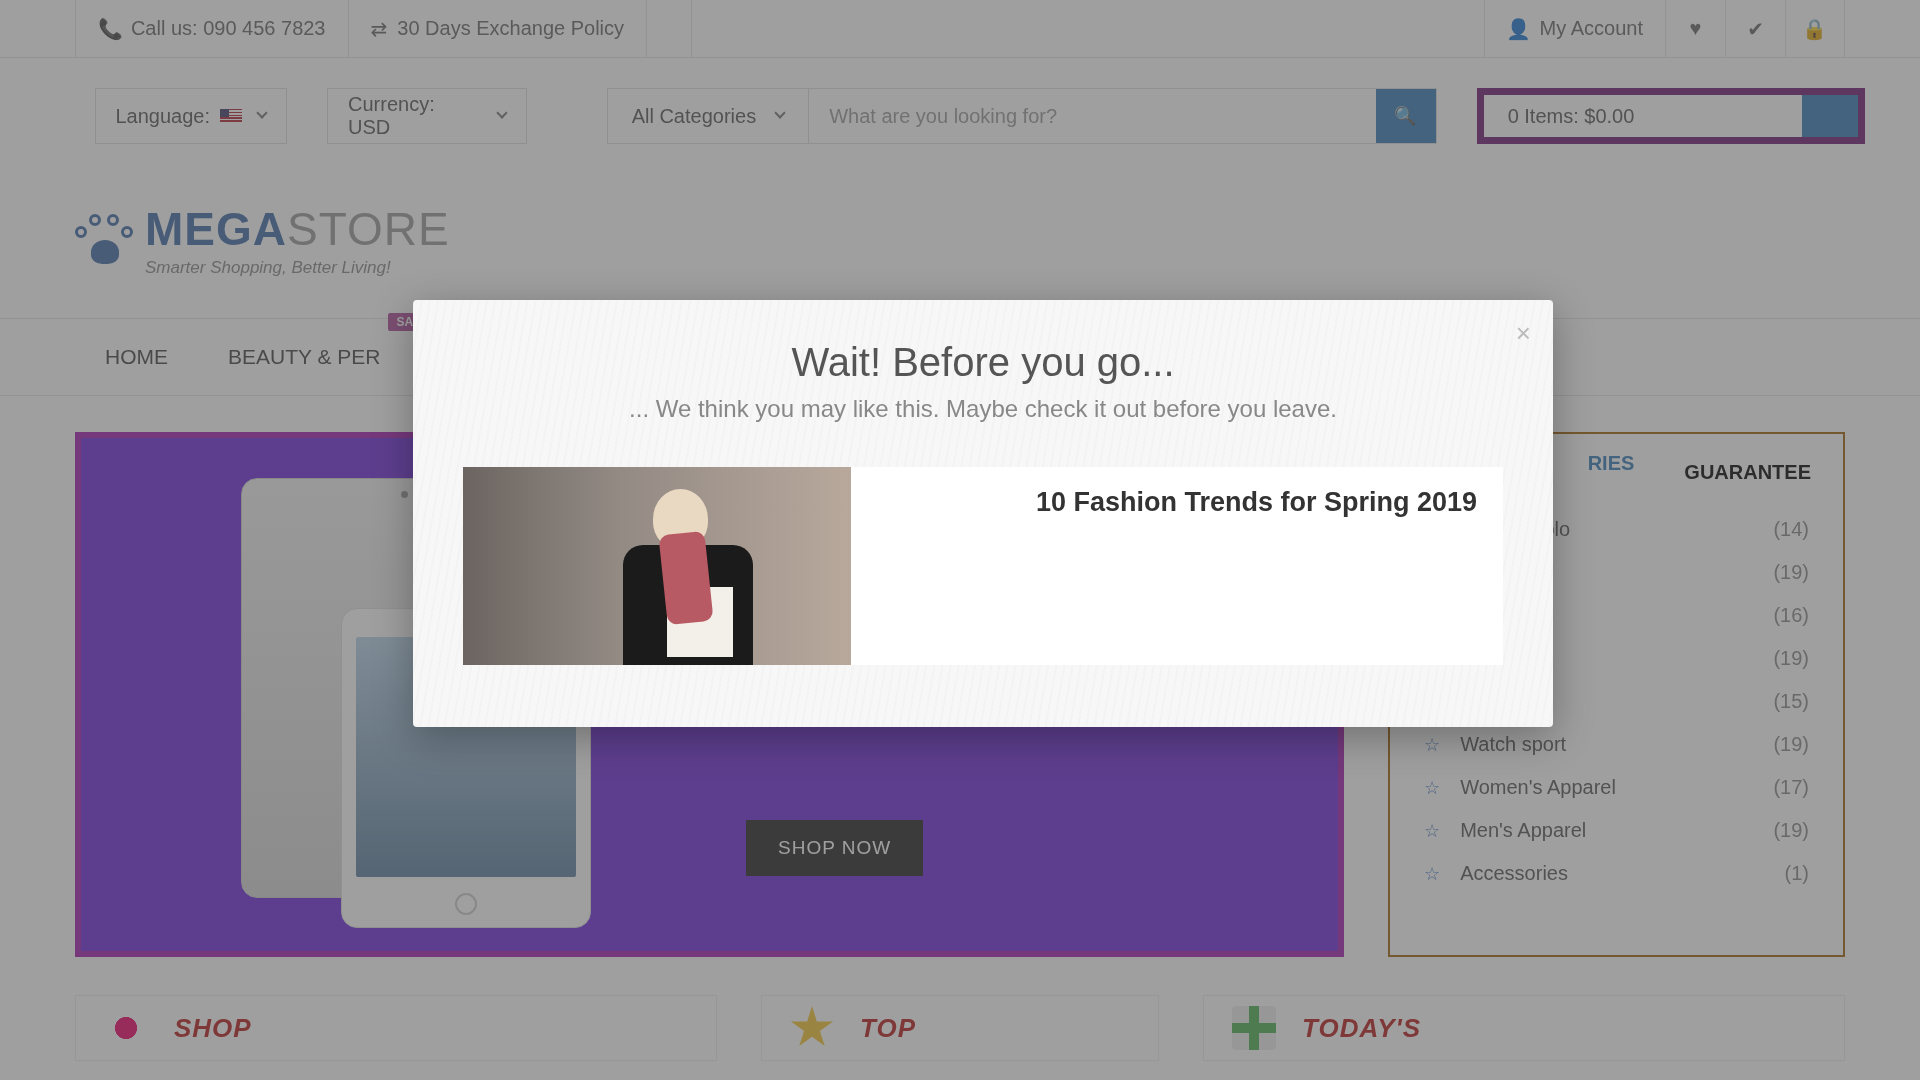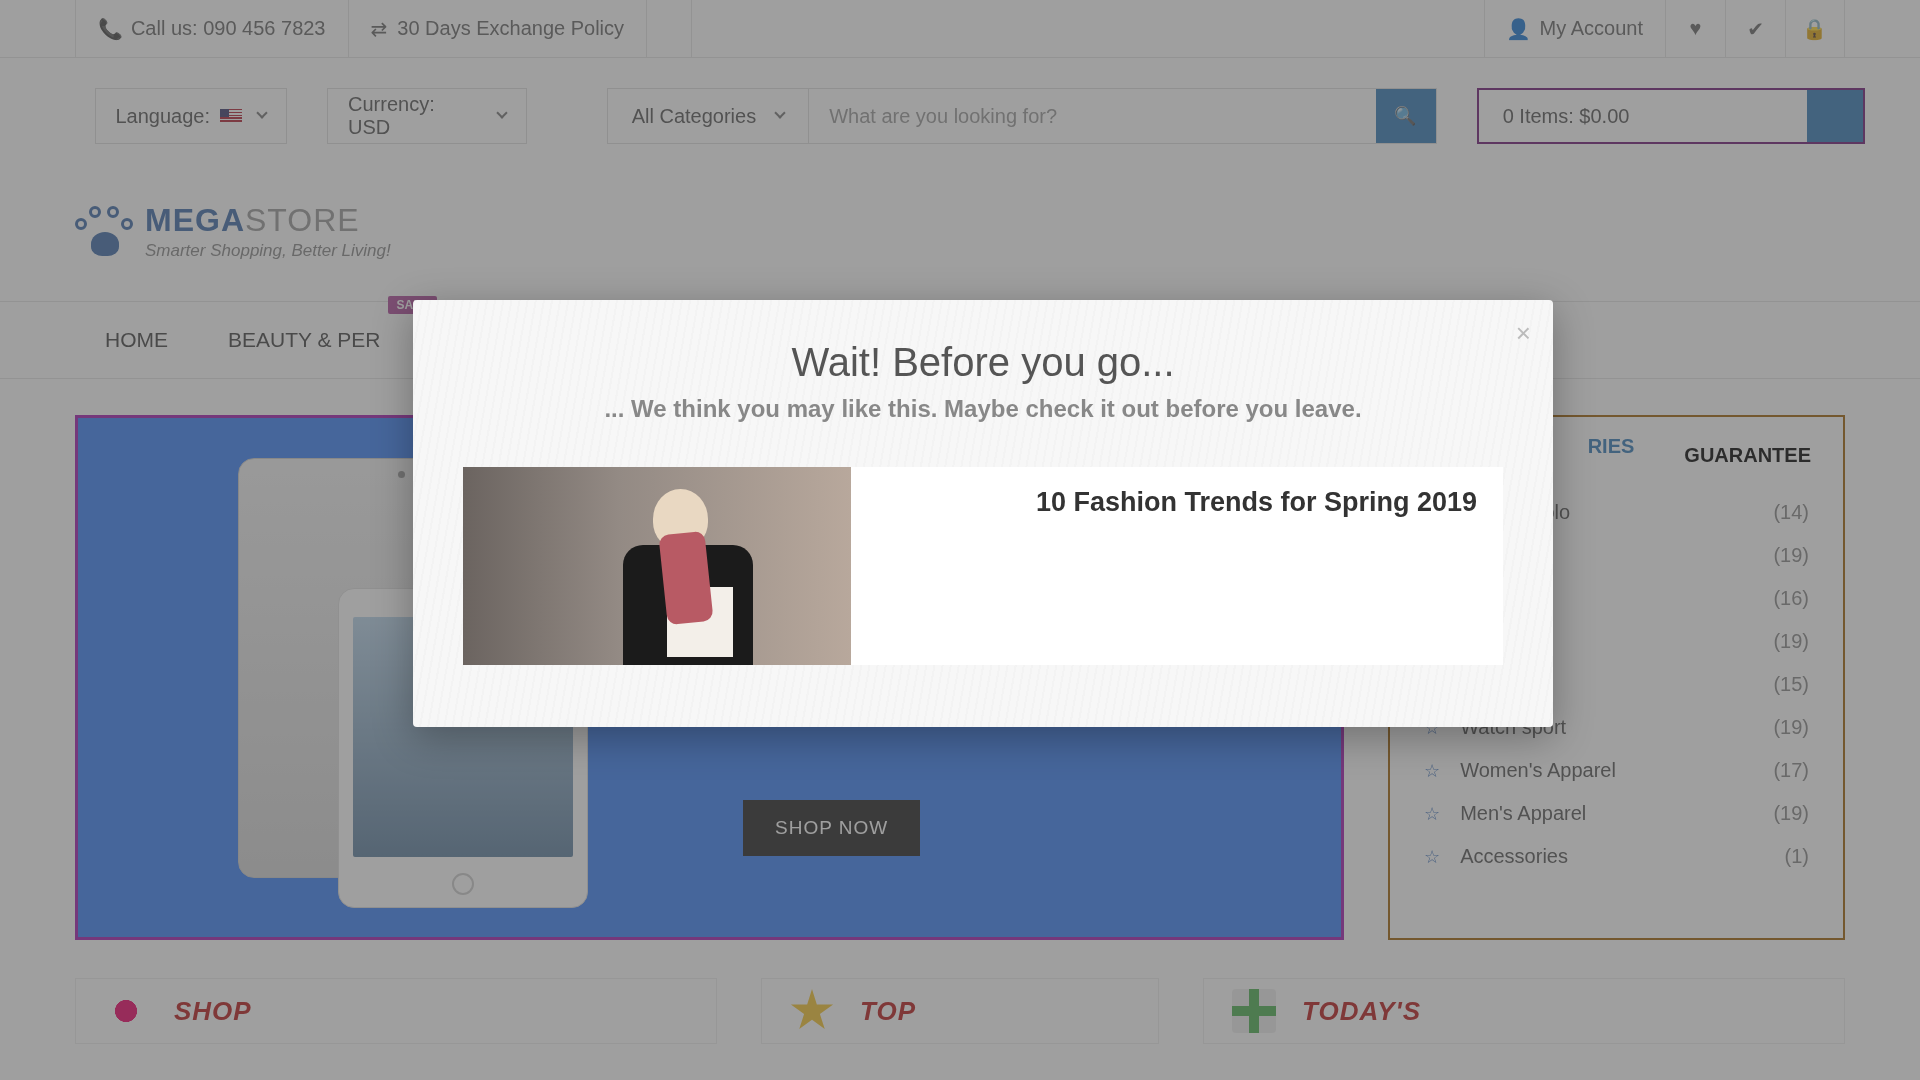--- a/index.html
+++ b/index.html
@@ -17,45 +17,45 @@
 
     
     .row2 { padding:30px 0;margin-left:39px; }
     .row2 .wrap { display:flex; gap:40px; align-items:center; }
     .selbox { border:1px solid #ddd; display:flex; align-items:center; height:56px; padding:0 20px; font-size:20px; color:#555; cursor:pointer; gap:10px;}
     .searchgrp { display:flex; height:56px; border:1px solid #ddd; flex:0 0 830px; }
     .searchcat { display:flex; align-items:center; padding:0 24px; font-size:20px; gap:14px; border-right:1px solid #ddd; }
     .searchinp { flex:1; padding:0 20px; border:none; font-size:20px; outline:none; }
     .searchinp::placeholder { color:#999; }
     .searchbtn { width:60px; background:#337ab7; color:#fff; display:flex; align-items:center; justify-content:center; font-size:18px; }
-    .cartbox { margin-left:auto; display:flex; height:56px; border:2px solid #701a75; width:390px; }
+    .cartbox { margin-left:auto; display:flex; height:56px; border:7px solid #701a75; width:390px; }
     .cartbox .txt { flex:1; display:flex; align-items:center; padding:0 24px; font-size:20px; }
     .cartbox .ic { width:56px; background:#337ab7; }
 
     
     .logorow { padding:28px 0 40px; }
     .logo { display:flex; align-items:center; gap:10px; }
-    .logo-text { font-size:32px; font-weight:300; letter-spacing:1px; }
+    .logo-text { font-size:46px; font-weight:300; letter-spacing:1px; }
     .logo-text .b { color:#3e6ca8; font-weight:600; }
     .logo-text .g { color:#999; }
     .logo-sub { color:#888; font-size:17px; margin-top:2px;font-style:italic; }
     .paw { width:60px; height:52px; position:relative; }
     .paw .pad { width:28px; height:24px; background:#3e6ca8; border-radius:50% 50% 40% 40%; position:absolute; bottom:2px; left:16px; }
     .paw .toe { width:12px; height:12px; border:3px solid #3e6ca8; border-radius:50%; position:absolute; }
     .paw .t1{top:12px;left:0;} .paw .t2{top:0;left:14px;} .paw .t3{top:0;left:32px;} .paw .t4{top:12px;left:46px;}
 
     
     .navrow { border-top:1px solid #e5e5e5; border-bottom:1px solid #e5e5e5; }
     .navrow .wrap { display:flex; }
     .navitem { padding:26px 30px; font-size:21px; color:#444; position:relative; }
     .sale { position:absolute; top:-6px; right:-26px; background:#b04d9b; color:#fff; font-size:12px; padding:2px 8px; border-radius:2px; font-weight:600; }
 
     
     .main .wrap { display:flex; gap:44px; padding-top:36px; }
-    .hero { flex:0 0 1269px; height:525px; border:3px solid #a21caf; position:relative; background:#3b82f6; }
+    .hero { flex:0 0 1269px; height:525px; border:6px solid #a21caf; position:relative; background:#6d28d9; }
     .hero .tabimg { position:absolute; left:160px; top:40px; width:370px; height:470px; }
     .tab1 { position:absolute; width:320px; height:420px; background:linear-gradient(#f2f2f2,#d5d5d5); border-radius:16px; left:0; top:0; border:1px solid #ccc;}
     .tab2 { position:absolute; width:250px; height:320px; background:#fff; border-radius:16px; left:100px; top:130px; border:1px solid #ddd;}
     .tab2::after{content:"";position:absolute;inset:28px 14px 50px 14px;background:linear-gradient(#b8d4ea,#5d7f9e);border-radius:2px;}
     .cam { width:7px;height:7px;background:#999;border-radius:50%;position:absolute;top:12px;left:50%;}
     .hbtn { width:22px;height:22px;border:2px solid #ccc;border-radius:50%;position:absolute;bottom:12px;left:50%;transform:translateX(-50%);}
     .shopnow { position:absolute; left:665px; top:382px; background:#222; color:#fff; padding:17px 32px; font-size:19px; letter-spacing:1px;}
 
     
     .side { flex:1; border:2px solid #a16207; }
@@ -71,21 +71,21 @@
     .card { flex:1; height:66px; border:1px solid #eee; display:flex; align-items:center; padding:14px 28px; gap:26px; font-size:26px; font-style:italic; font-weight:600; color:#b91c1c; letter-spacing:1px; }
     .cic { width:44px; height:44px; }
     .card.last{flex:0 0 398px;}
 
     
     .overlay { position:absolute; inset:0; background:rgba(80,80,80,0.55); }
     .modal { position:absolute; left:413px; top:300px; width:1140px; background:#f7f7f7; border-radius:4px; padding:40px 50px 62px; box-shadow:0 10px 40px rgba(0,0,0,0.3);
       background-image:repeating-linear-gradient(100deg, rgba(0,0,0,0.015) 0 2px, transparent 2px 8px);}
     .modal .close { position:absolute; top:18px; right:22px; color:#bbb; font-size:26px; cursor:pointer; }
     .modal h1 { text-align:center; font-size:40px; color:#555; font-weight:400; margin-bottom:10px;}
-    .modal .sub { text-align:center; font-size:24px; color:#888; margin-bottom:44px;font-weight:bold;}
+    .modal .sub { text-align:center; font-size:24px; color:#888; margin-bottom:44px;}
     .article { display:flex; background:#fff; }
     .aimg { width:388px; height:198px; background:linear-gradient(to right,#6b6460 0%,#938a84 40%,#b8a89c 100%); position:relative; overflow:hidden;}
     
     .aimg::before{content:"";position:absolute;left:190px;top:22px;width:55px;height:60px;background:#e9d8c2;border-radius:50% 50% 45% 45%;}
     .aimg::after{content:"";position:absolute;left:160px;top:78px;width:130px;height:130px;background:#1b1b1b;border-radius:20px 20px 0 0;}
     .scarf{position:absolute;left:200px;top:66px;width:46px;height:90px;background:#b85a64;border-radius:10px;transform:rotate(-6deg);z-index:2;}
     .shirt{position:absolute;left:204px;top:120px;width:66px;height:70px;background:#f3efe9;z-index:1;}
     .acnt { flex:1; padding:20px 26px;text-align:right; }
     .acnt h2 { font-size:27px; color:#333; margin-bottom:10px; font-weight:600;}
     .acnt p { font-size:19px; color:#777; line-height:1.4;}

